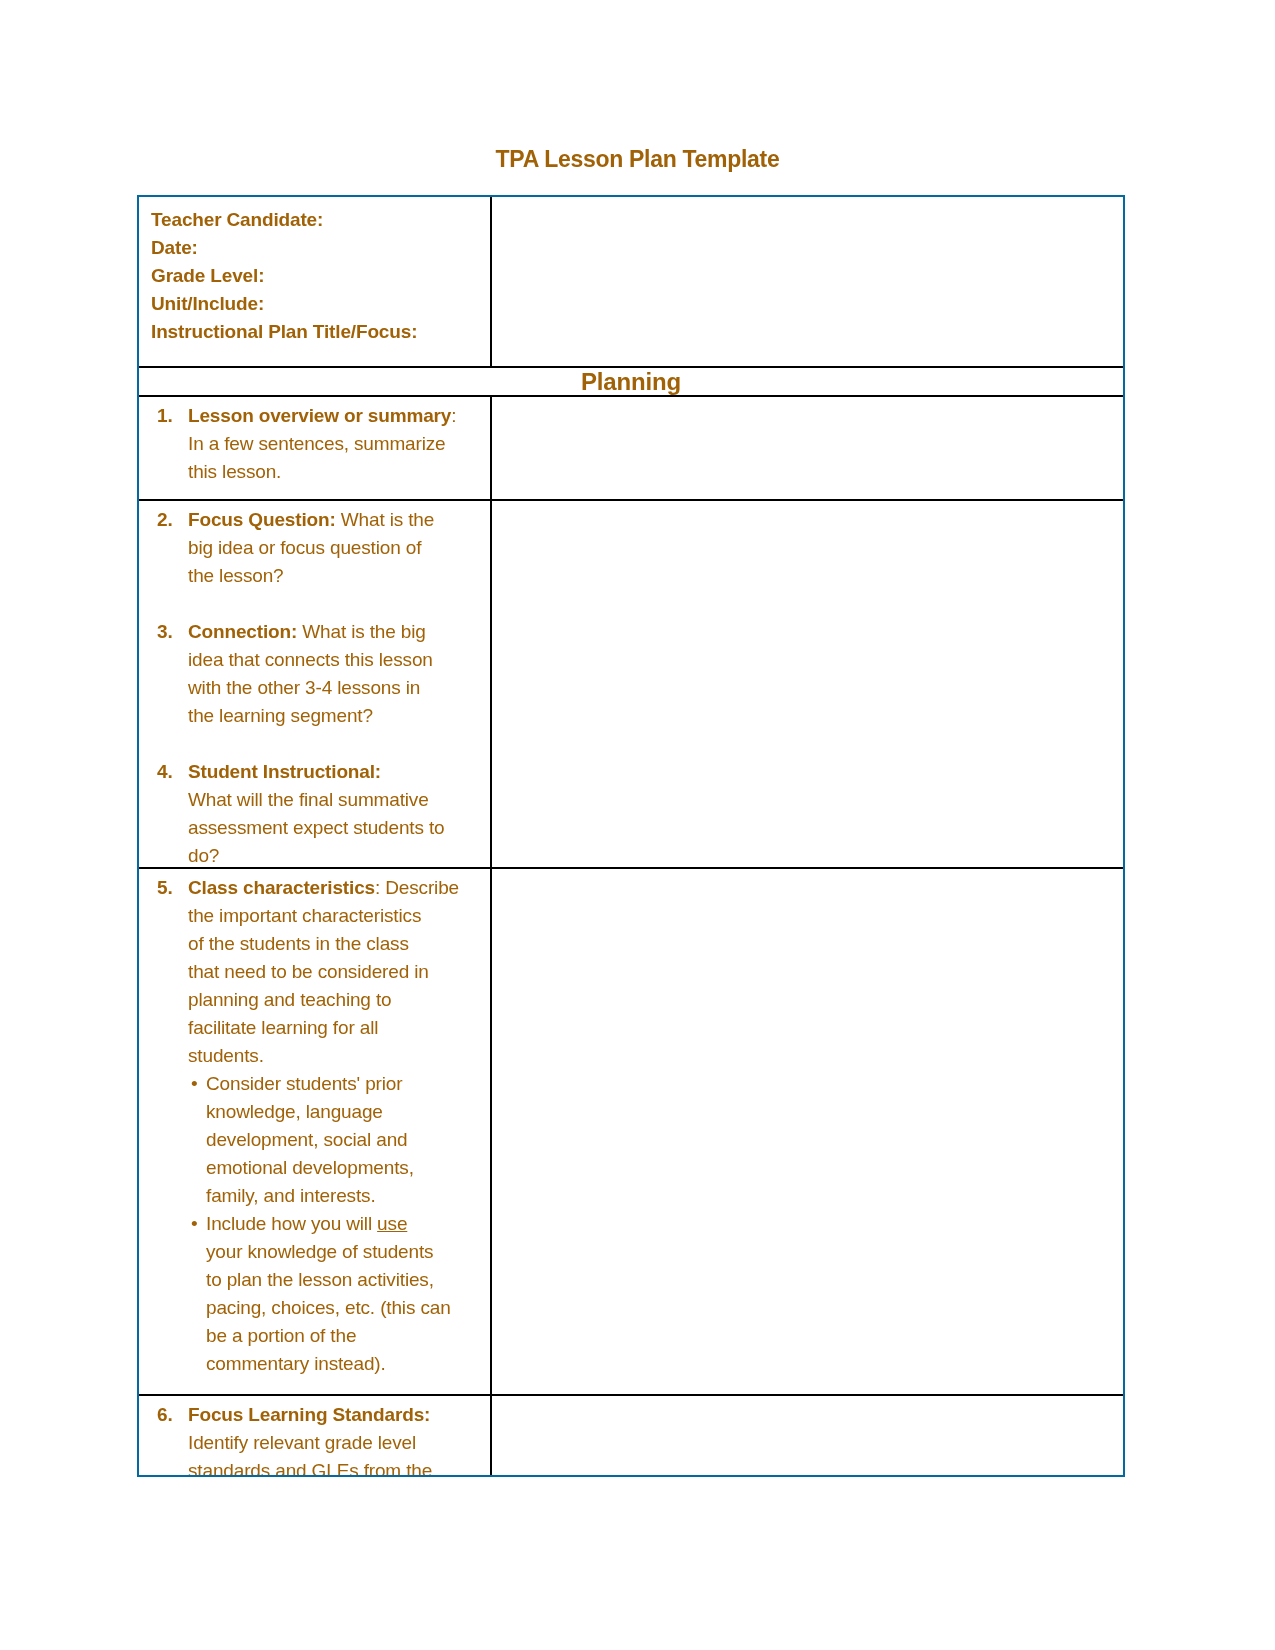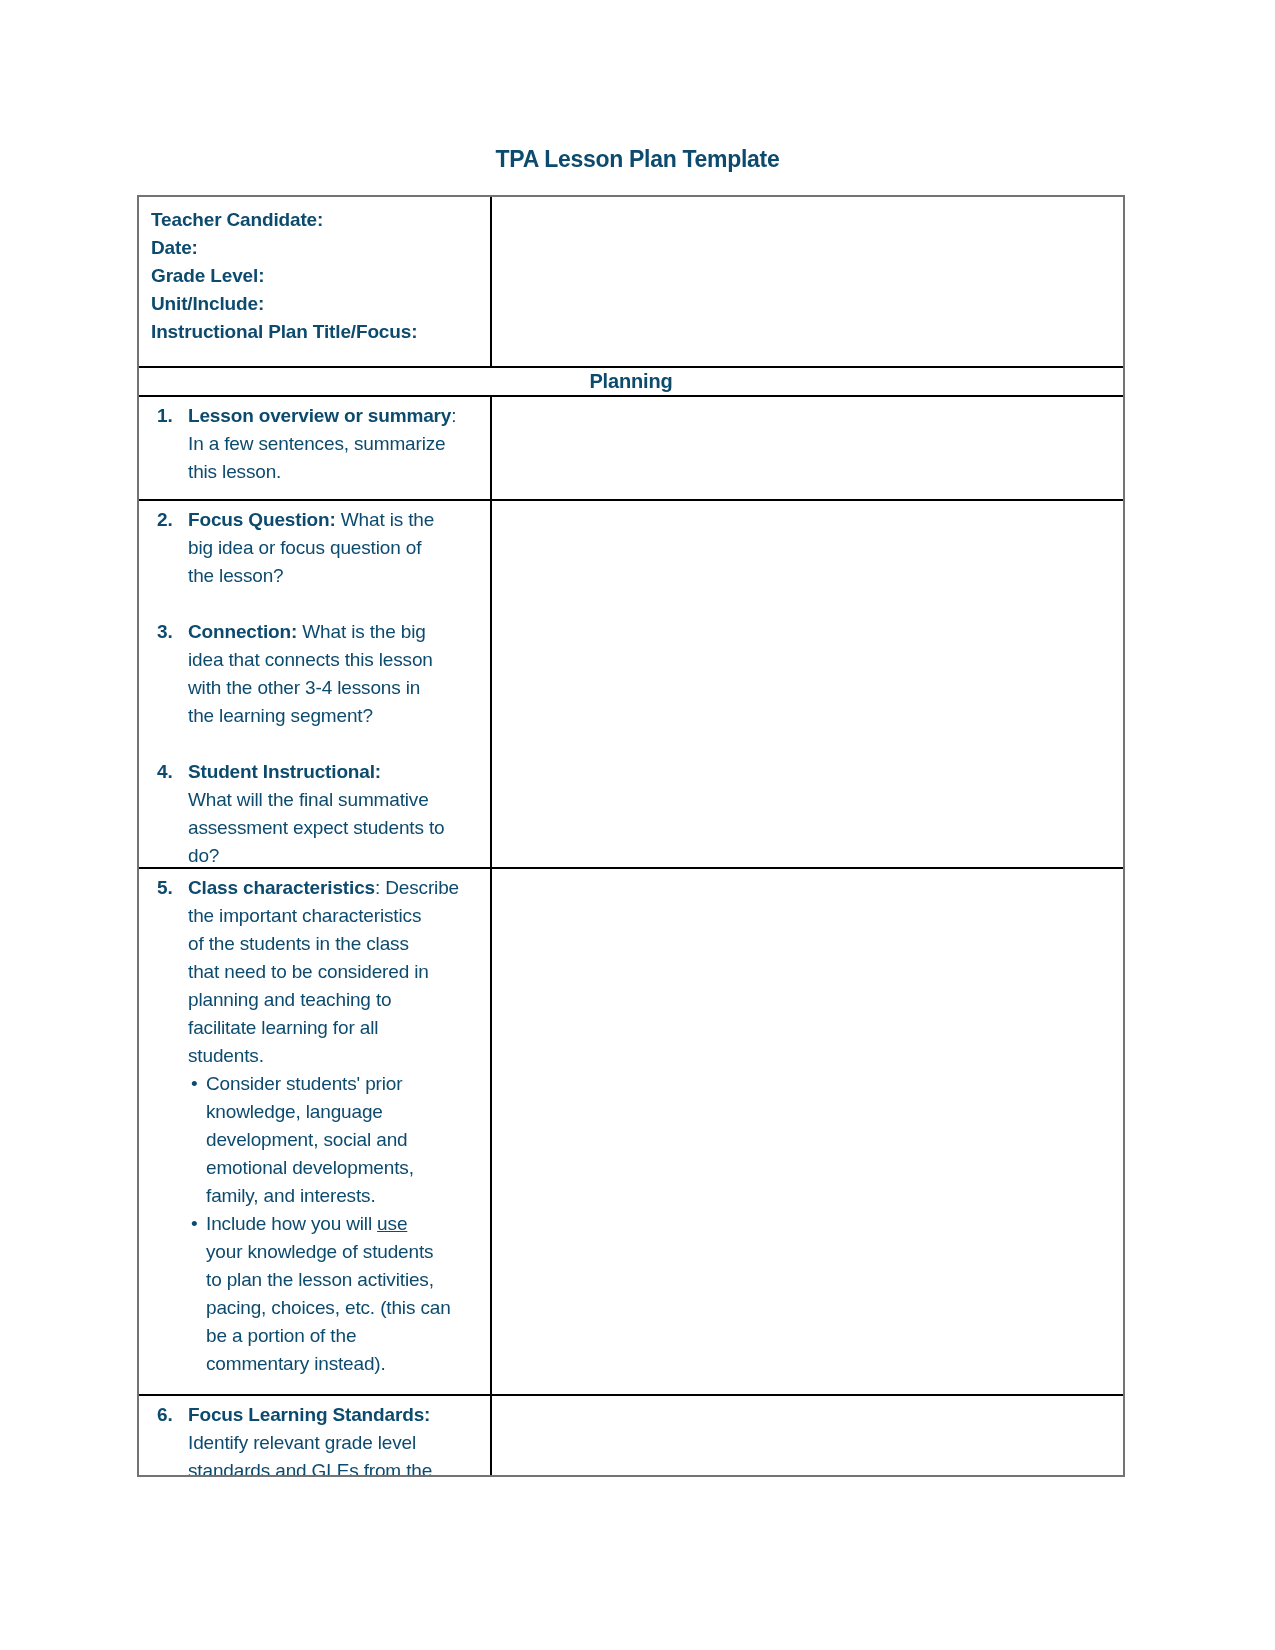--- a/index.html
+++ b/index.html
@@ -5,41 +5,41 @@
   * { box-sizing: border-box; margin: 0; padding: 0; }
   html, body { background: #ffffff; }
   .page {
     position: relative;
     width: 1275px;
     height: 1650px;
     background: #ffffff;
     font-family: "Liberation Sans", "DejaVu Sans", sans-serif;
     font-size: 19px;
     line-height: 28px;
-    color: #0c4a6e;
+    color: #a16207;
     letter-spacing: -0.15px;
     overflow: hidden;
   }
   .doc-title {
     position: absolute;
     top: 144px;
     left: 0;
     width: 1275px;
     text-align: center;
     font-size: 23px;
     line-height: 30px;
     font-weight: 700;
     letter-spacing: -0.3px;
   }
   .tbl {
     position: absolute;
     left: 137px;
     top: 195px;
     width: 988px;
-    border: 2px solid #737373;
+    border: 2px solid #0369a1;
     display: flex;
     flex-direction: column;
     background: #ffffff;
   }
   .row {
     display: flex;
     border-top: 2px solid #000000;
     overflow: hidden;
   }
   .row:first-child { border-top: none; }
@@ -57,21 +57,21 @@
     font-weight: 700;
   }
   .r-section {
     height: 29px;
     align-items: center;
   }
   .section-title {
     width: 100%;
     text-align: center;
     font-weight: 700;
-    font-size: 20px;
+    font-size: 24px;
     line-height: 29px;
   }
   .r1 { height: 104px; }
   .r234 { height: 368px; }
   .r5 { height: 527px; }
   .r6 { height: 81px; }
   .item { display: flex; margin-bottom: 28px; }
   .item:last-child { margin-bottom: 0; }
   .num {
     flex: none;

